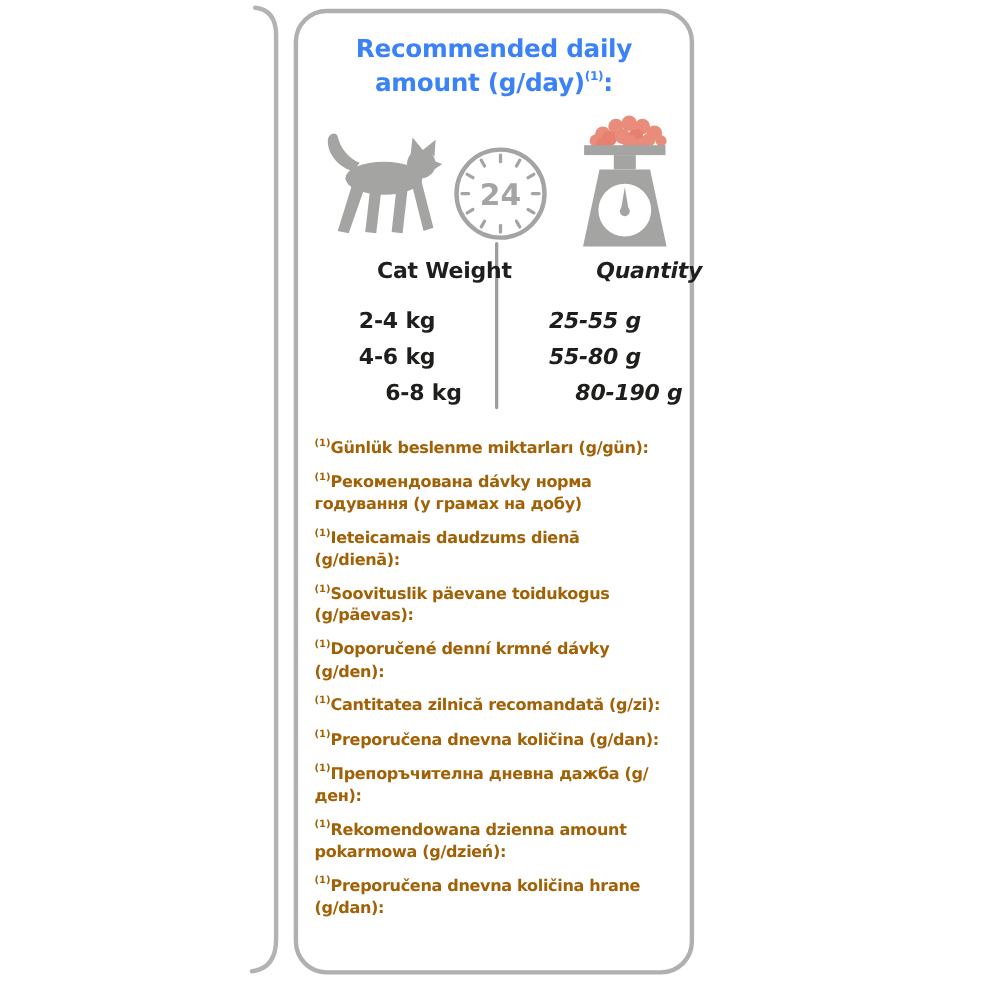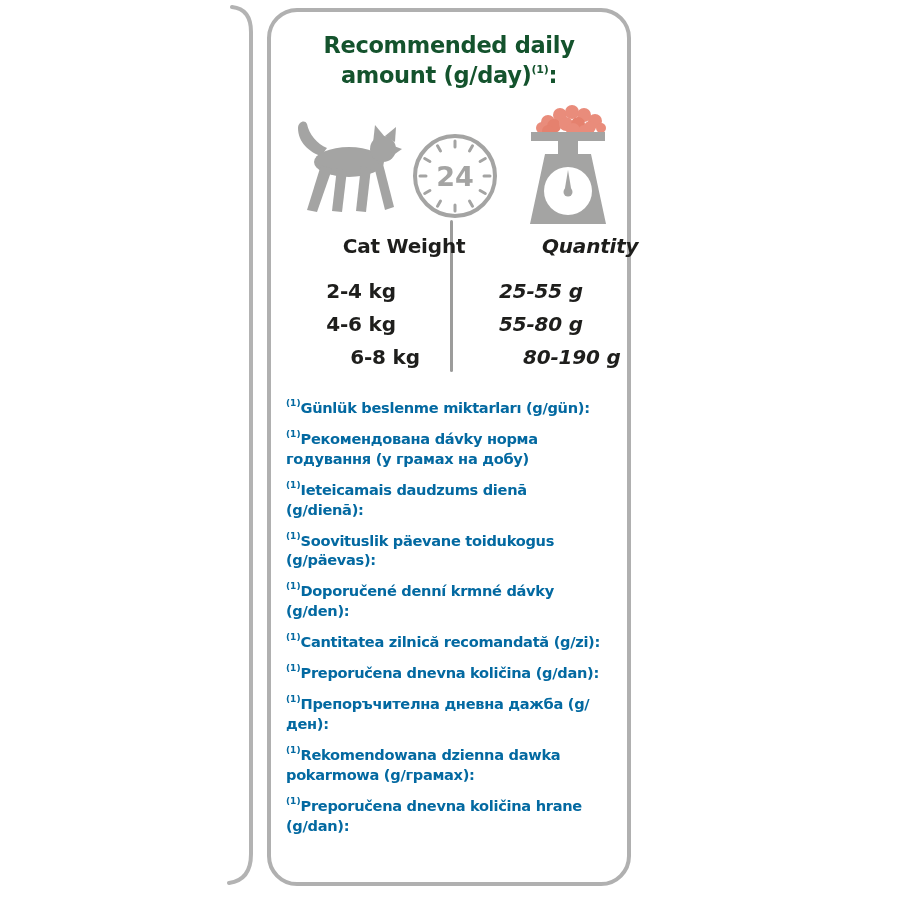--- a/index.html
+++ b/index.html
@@ -7,21 +7,21 @@
     position:relative;width:900px;height:900px;background:#ffffff;overflow:hidden;
     font-family:"DejaVu Sans","Liberation Sans",sans-serif;color:#1e1e1c;
   }
   .edge-svg{position:absolute;left:0;top:0;}
   .panel{
     position:absolute;left:267px;top:8px;width:364px;height:878px;
     background:#ffffff;border:4px solid #b0b0b0;border-radius:30px;box-sizing:border-box;
   }
   .title{
     position:absolute;left:0;top:20px;width:100%;text-align:center;
-    font-size:22.5px;font-weight:bold;line-height:26px;letter-spacing:-0.3px;color:#14532d;
+    font-size:22.5px;font-weight:bold;line-height:26px;letter-spacing:-0.3px;color:#3b82f6;
   }
   .title sup{font-size:11px;position:relative;top:-1px;vertical-align:super;}
   .icon{position:absolute;}
   .icon-cat{left:14px;top:104px;}
   .icon-clock{left:140px;top:120px;}
   .icon-scale{left:247px;top:88px;}
   .col-divider{
     position:absolute;left:179px;top:208px;width:3px;height:152px;background:#9c9c9b;border-radius:2px;
   }
   .th,.td{position:absolute;font-weight:bold;line-height:26px;white-space:nowrap;}
@@ -31,21 +31,21 @@
   .cell-right{left:228px;text-align:left;font-style:italic;}
   .r-head{top:221px;}
   .r-0{top:266px;}
   .r-1{top:299px;}
   .r-2{top:332px;padding-left:24px;}
   .footnotes{
     position:absolute;left:15px;top:382px;width:315px;
   }
   .fn{
     font-size:14.6px;font-weight:bold;line-height:20px;letter-spacing:-0.3px;
-    margin-bottom:7px;color:#0369a1;
+    margin-bottom:7px;color:#a16207;
   }
   .fn sup{font-size:9px;position:relative;top:-1px;vertical-align:super;letter-spacing:0;}
 </style>
 </head>
 <body>
 
 <div class="canvas">
 
   <svg class="edge-svg" width="900" height="900">
     <path d="M232,7 Q251,9 251,32 L251,854 Q251,880 229,883" fill="none" stroke="#b3b3b3" stroke-width="4" stroke-linecap="round"></path>
@@ -133,18 +133,18 @@
 
     <div class="footnotes">
       <div class="fn"><sup>(1)</sup><span>Günlük beslenme miktarları (g/gün):</span></div>
       <div class="fn"><sup>(1)</sup><span>Рекомендована dávky норма годування (у грамах на добу)</span></div>
       <div class="fn"><sup>(1)</sup><span>Ieteicamais daudzums dienā (g/dienā):</span></div>
       <div class="fn"><sup>(1)</sup><span>Soovituslik päevane toidukogus (g/päevas):</span></div>
       <div class="fn"><sup>(1)</sup><span>Doporučené denní krmné dávky (g/den):</span></div>
       <div class="fn"><sup>(1)</sup><span>Cantitatea zilnică recomandată (g/zi):</span></div>
       <div class="fn"><sup>(1)</sup><span>Preporučena dnevna količina (g/dan):</span></div>
       <div class="fn"><sup>(1)</sup><span>Препоръчителна дневна дажба (g/ден):</span></div>
-      <div class="fn"><sup>(1)</sup><span>Rekomendowana dzienna dawka pokarmowa (g/грамах):</span></div>
+      <div class="fn"><sup>(1)</sup><span>Rekomendowana dzienna amount pokarmowa (g/dzień):</span></div>
       <div class="fn"><sup>(1)</sup><span>Preporučena dnevna količina hrane (g/dan):</span></div>
     </div>
 
   </div>
 </div>
 
 </body></html>

